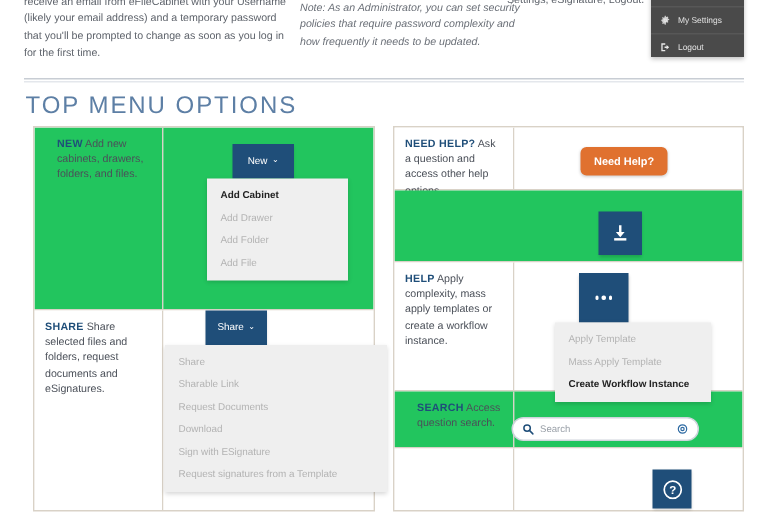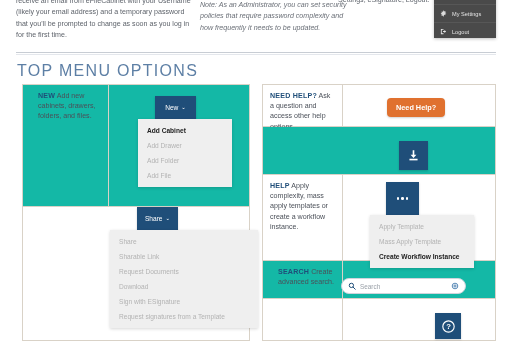--- a/index.html
+++ b/index.html
@@ -77,21 +77,21 @@
     font-size:7.1px;line-height:10.2px;
     color:#4b5059;
     border-right:1px solid #d9d2c7;
   }
   .cell-label b{color:#1f4e79;font-weight:bold;letter-spacing:.2px;}
   .cell-body{
     box-sizing:border-box;
     position:relative;
     flex:1;
   }
-  .cream{background:#14b8a6;padding-left:15px;}
+  .cream{background:#22c55e;padding-left:15px;}
   .white{background:#ffffff;}
 
   
   .tbl-left .row{border-bottom:1px solid #d9d2c7;}
   .tbl-left .cell-label{width:86px;}
   .row-new{height:122px;}
   .row-share{height:134px;}
 
   
   .tbl-right .row{border-bottom:1px solid #d9d2c7;}
@@ -207,20 +207,23 @@
 <div class="sec-title">TOP MENU OPTIONS</div>
 
 <div class="tbl tbl-left">
   <div class="row row-new">
     <div class="cell-label cream">
       <b>NEW</b><span> Add new cabinets, drawers, folders, and files.</span>
     </div>
     <div class="cell-body cream"></div>
   </div>
   <div class="row row-share">
+    <div class="cell-label white">
+      <b>SHARE</b><span> Share selected files and folders, request documents and eSignatures.</span>
+    </div>
     <div class="cell-body white"></div>
   </div>
 </div>
 
 <div class="tbl tbl-right">
   <div class="row row-help">
     <div class="cell-label white">
       <b>NEED HELP?</b><span> Ask a question and access other help options.</span>
     </div>
     <div class="cell-body white"></div>
@@ -229,21 +232,21 @@
     <div class="cell-body cream"></div>
   </div>
   <div class="row row-more">
     <div class="cell-label white">
       <b>HELP</b><span> Apply complexity, mass apply templates or create a workflow instance.</span>
     </div>
     <div class="cell-body white"></div>
   </div>
   <div class="row row-search">
     <div class="cell-label cream">
-      <b>SEARCH</b><span> Create advanced search.</span>
+      <b>SEARCH</b><span> Access question search.</span>
     </div>
     <div class="cell-body cream"></div>
   </div>
   <div class="row row-last">
     <div class="cell-label white"></div>
     <div class="cell-body white"></div>
   </div>
 </div>
 
 <div class="btn-blue btn-new">

